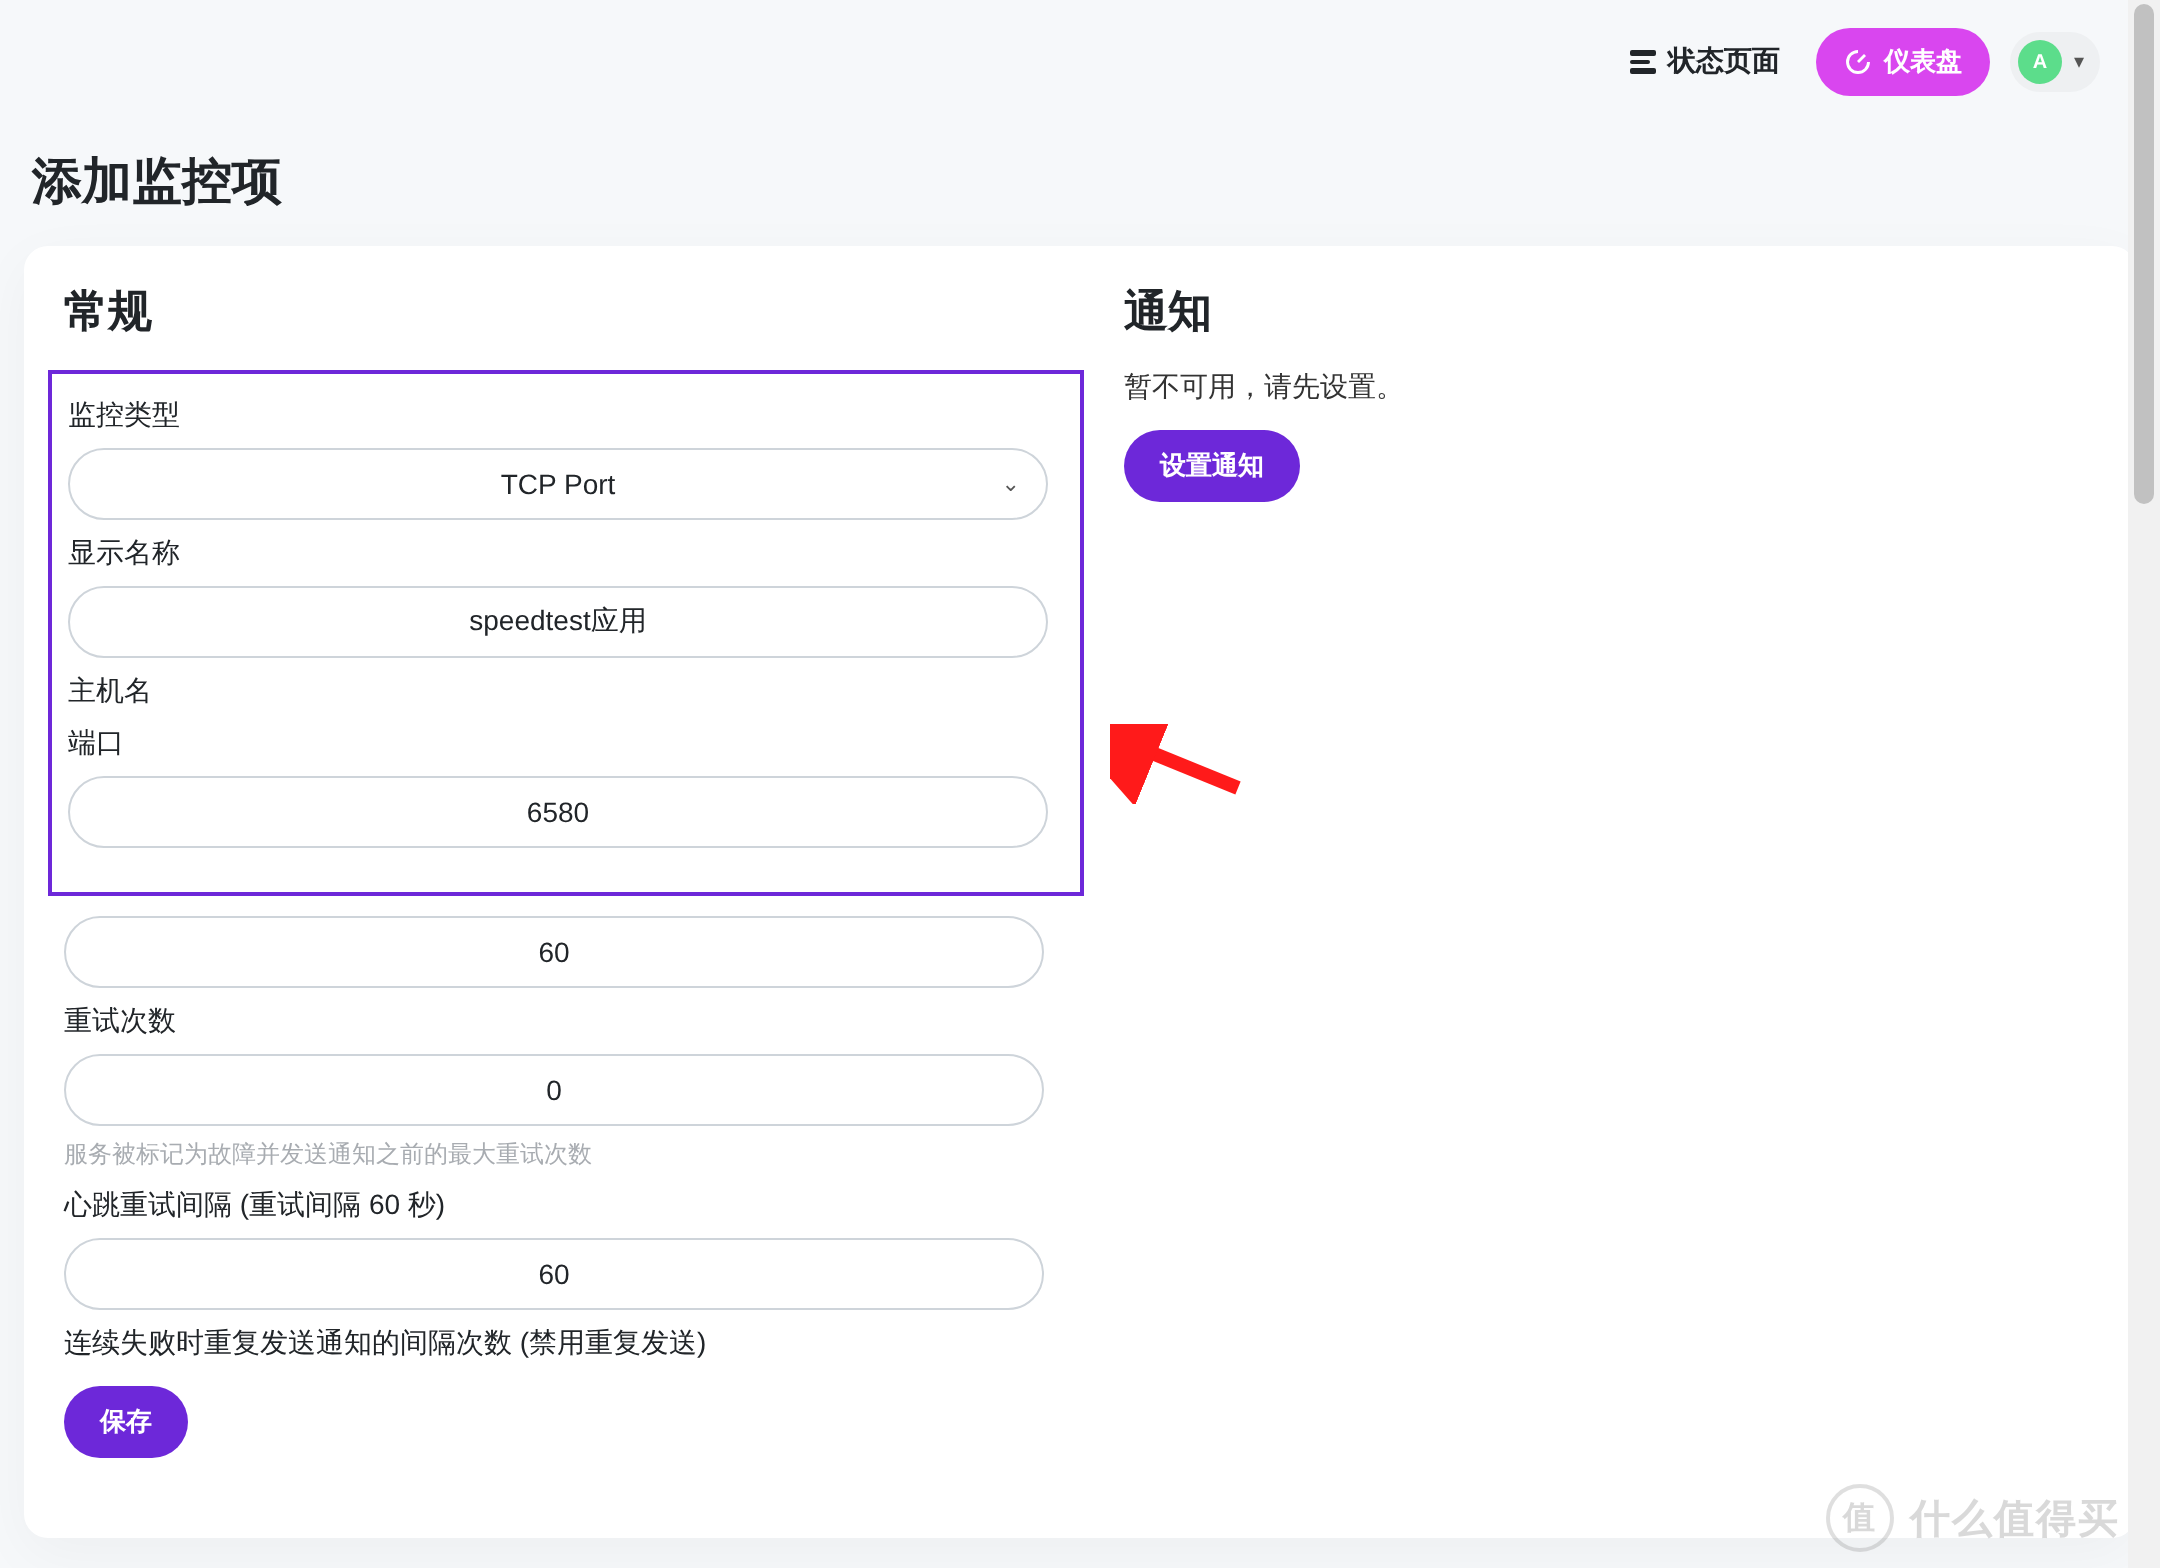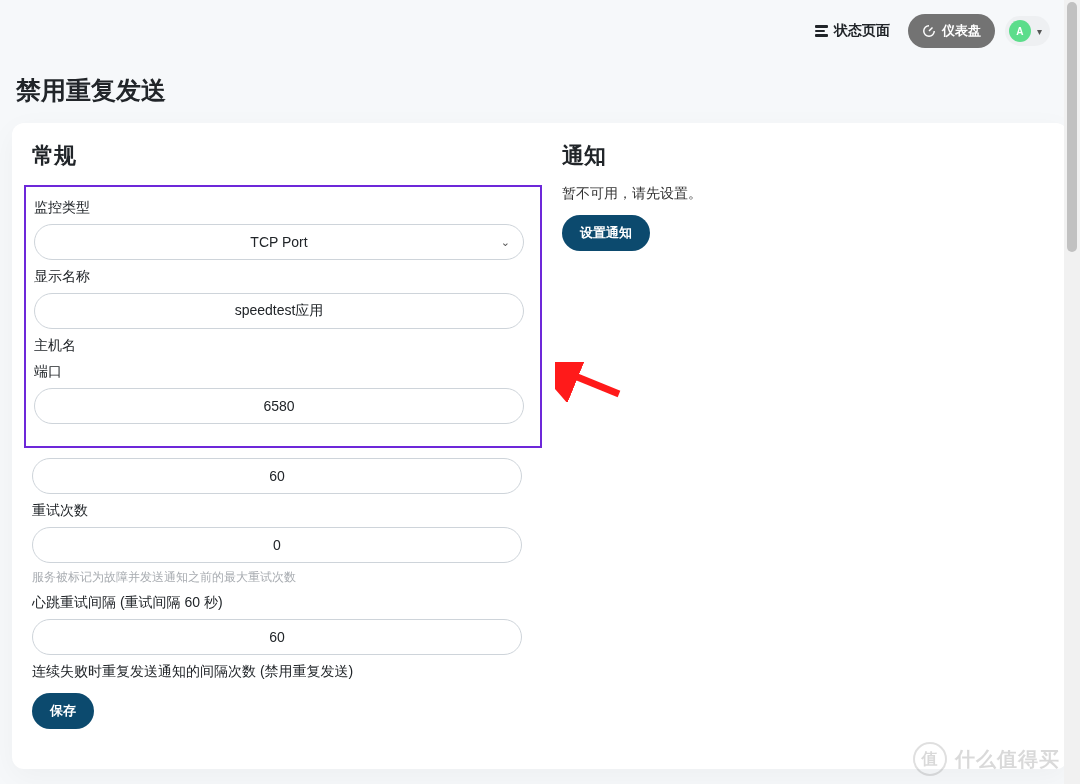--- a/index.html
+++ b/index.html
@@ -55,21 +55,21 @@
       display: block;
       width: 13px;
       height: 2.5px;
       background: #212529;
       border-radius: 1px;
     }
     .menu-icon span:nth-child(1){ width: 13px; }
     .menu-icon span:nth-child(2){ width: 10px; }
     .menu-icon span:nth-child(3){ width: 13px; }
     .dashboard-btn {
-      background: #737373;
+      background: #d946ef;
       color: #fff;
       border: none;
       border-radius: 18px;
       padding: 8px 14px;
       font-weight: 700;
       font-size: 13px;
       display: flex;
       align-items: center;
       gap: 6px;
       cursor: pointer;
@@ -170,21 +170,21 @@
       font-size: 12px;
       color: #a8acb1;
       margin-top: 6px;
     }
     .notice-text {
       font-size: 14px;
       color: #333;
       margin-bottom: 12px;
     }
     .btn-primary {
-      background: #0c4a6e;
+      background: #6d28d9;
       color: #fff;
       border: none;
       border-radius: 18px;
       padding: 9px 18px;
       font-weight: 700;
       font-size: 13px;
       cursor: pointer;
     }
     .save-btn-row { margin-top: 12px; }
     
@@ -243,21 +243,21 @@
         <path d="M12 12 L18 6"></path>
     </svg>
     <span>仪表盘</span>
   </button>
   <div class="avatar-wrap">
     <div class="avatar">A</div>
     <span class="chevron-down">▾</span>
   </div>
 </div>
 
-<h1 class="page-title">禁用重复发送</h1>
+<h1 class="page-title">添加监控项</h1>
 
 <div class="card">
   <div class="col-left">
     <h2 class="section-title">常规</h2>
 
     <div class="highlight-box">
       <div class="form-group">
         <label class="form-label">监控类型</label>
         <div class="select-wrap">
           <select class="form-select">

